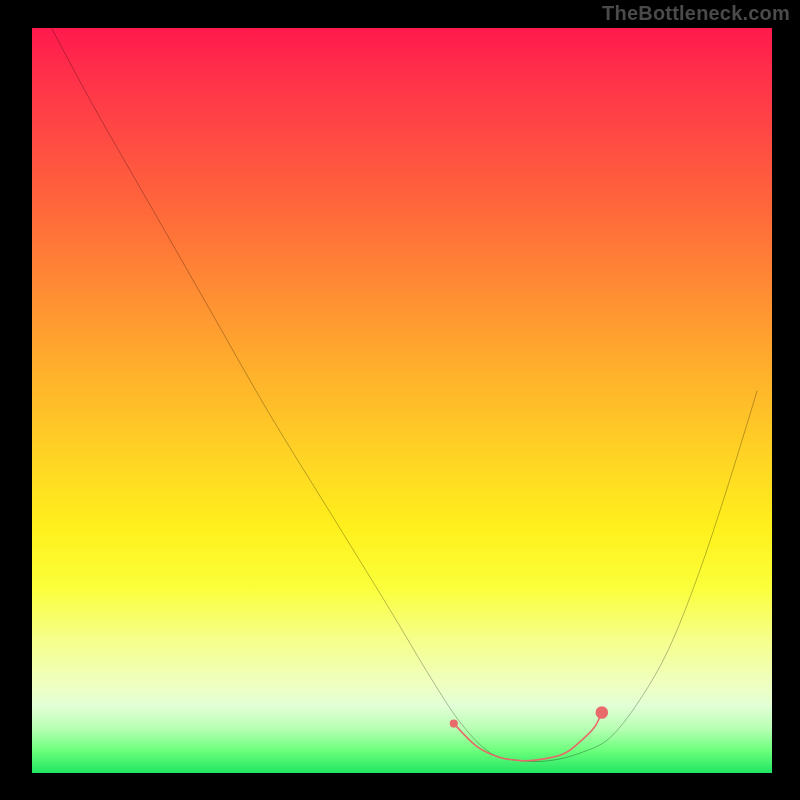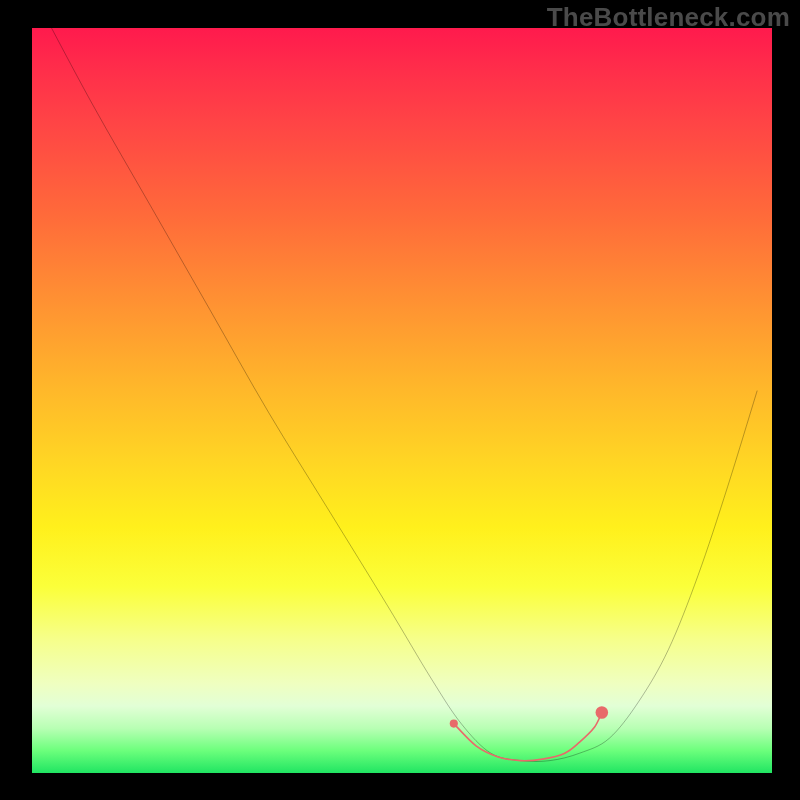--- a/index.html
+++ b/index.html
@@ -15,21 +15,21 @@
     position: relative;
     width: 800px;
     height: 800px;
     background: #000;
   }
   .watermark {
     position: absolute;
     top: 2px;
     right: 10px;
     color: #4a4a4a;
-    font-size: 26px;
+    font-size: 20px;
     font-weight: 600;
     letter-spacing: 0.2px;
     z-index: 5;
   }
   .plot {
     position: absolute;
     left: 32px;
     top: 28px;
     width: 740px;
     height: 745px;

